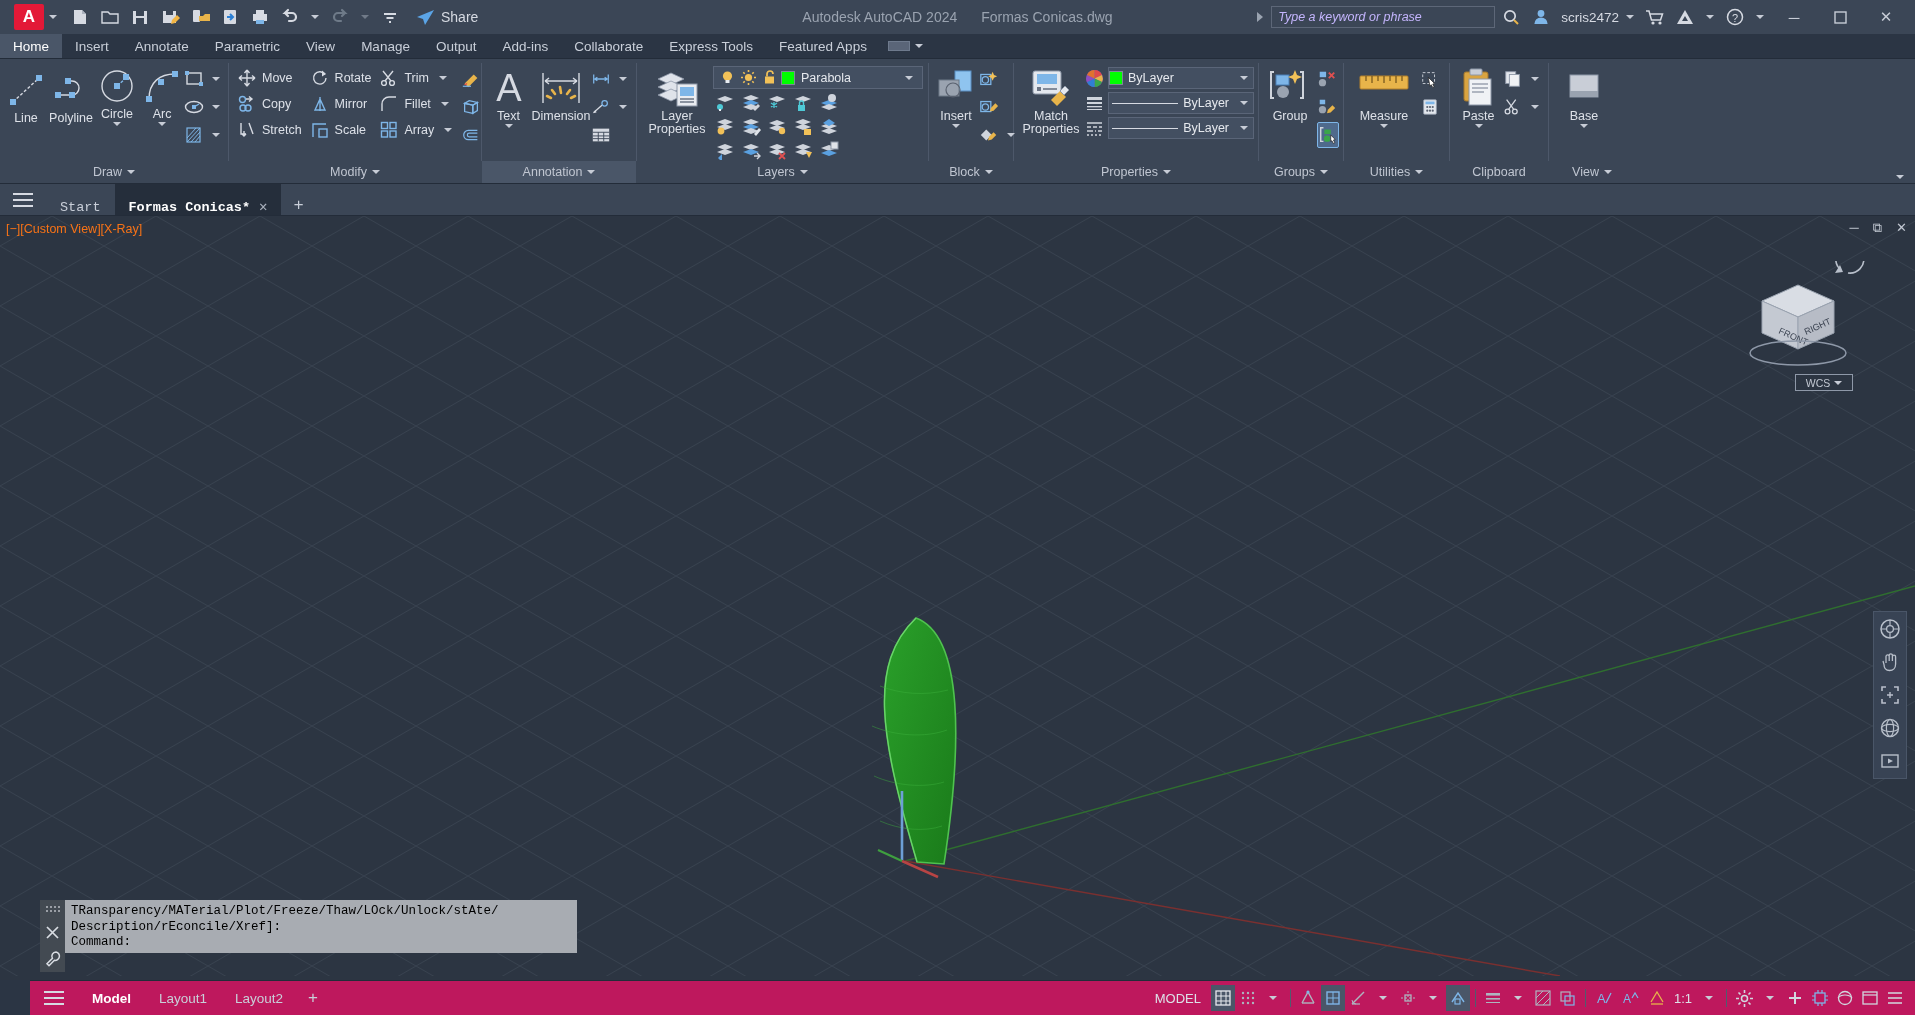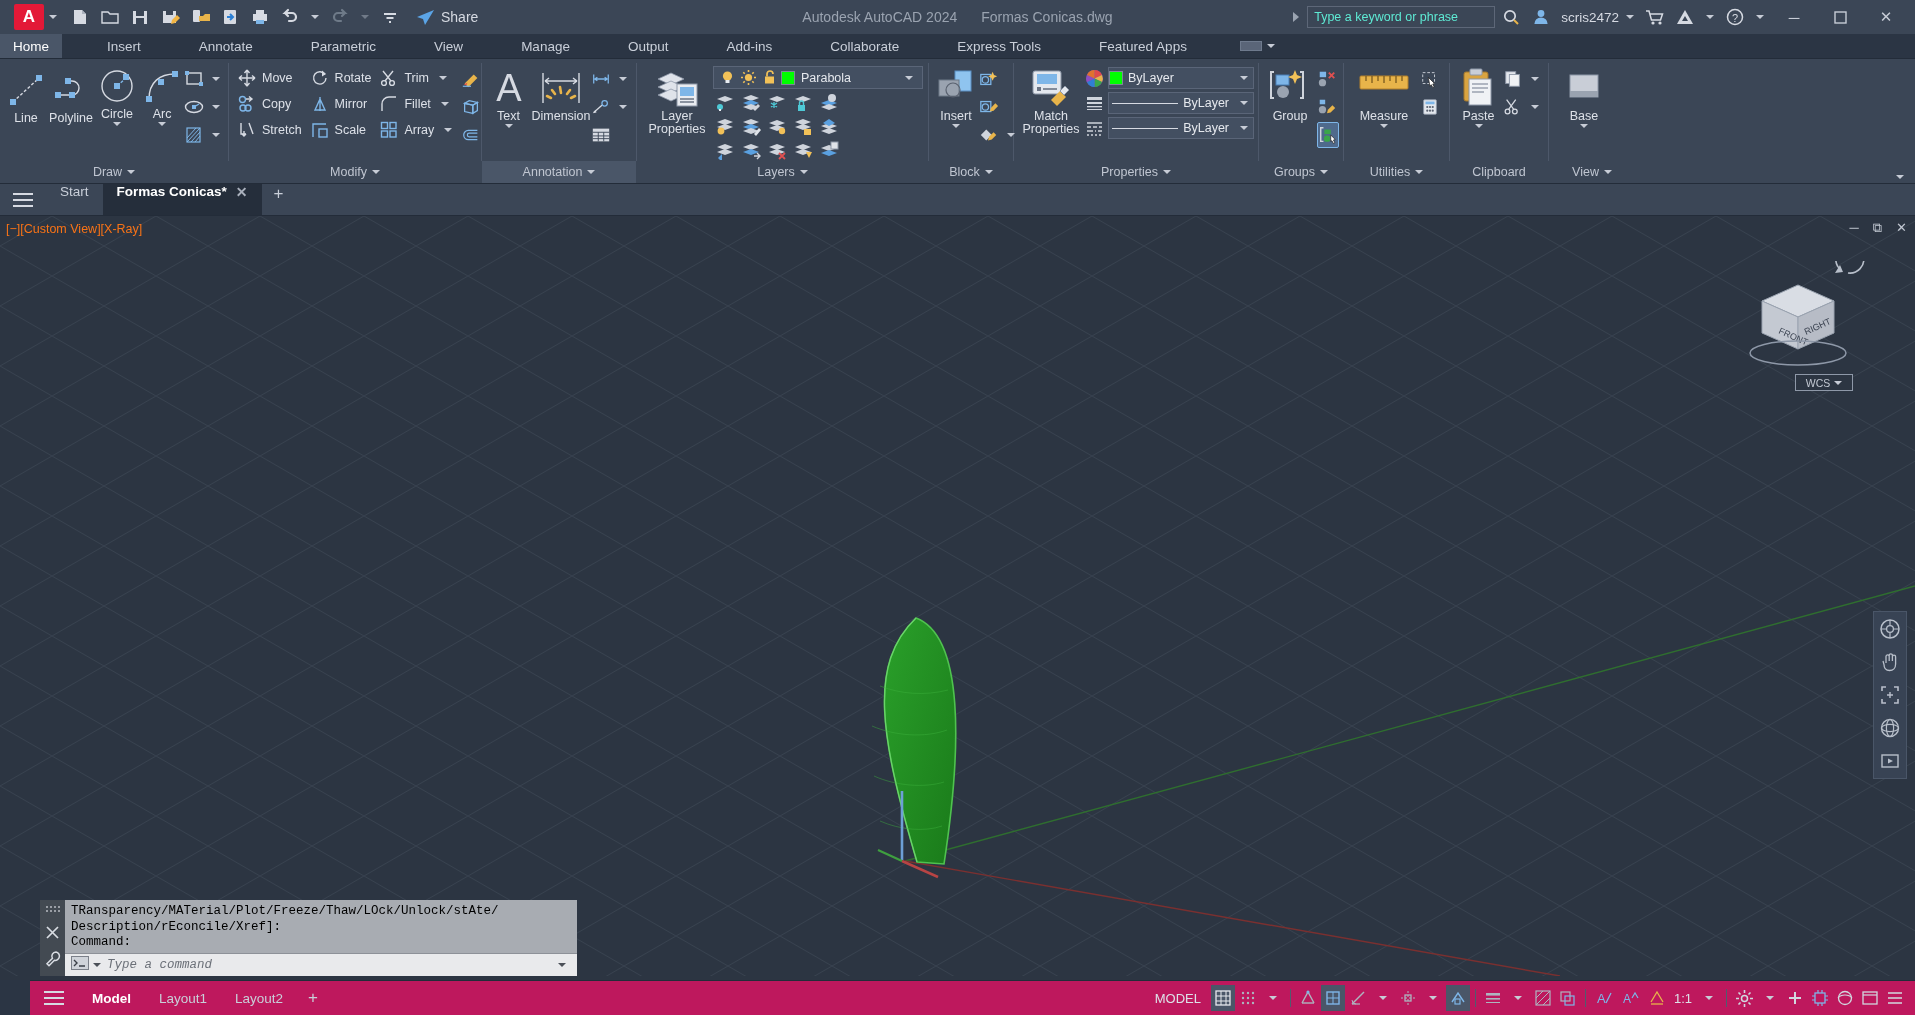--- a/index.html
+++ b/index.html
@@ -27,33 +27,32 @@
   .qicon { width:28px;height:26px; display:flex;align-items:center;justify-content:center; cursor:default; }
   .qicon svg { display:block; }
   .share-btn { display:flex;align-items:center;gap:6px; margin-left:10px; color:#d6dae2; font-size:14px; }
   .title-center {
     position:absolute; left:0; right:0; text-align:center; color:#9aa3b0; font-size:14px;
     pointer-events:none;
   }
   .title-center span { margin:0 10px; }
   .search-wrap { position:absolute; right:0; top:0; height:34px; display:flex; align-items:center; gap:2px; padding-right:6px;}
   .kw-input {
-    width:188px; height:22px; background:#3b4656; border:1px solid #5d6778;
-    color:#5eead4; font-size:12.5px; padding:0 6px; line-height:20px;
+    width:224px; height:22px; background:#3b4656; border:1px solid #5d6778;
+    color:#c4b5fd; font-style:italic; font-size:12.5px; padding:0 6px; line-height:20px;
   }
   .tri-right { width:0;height:0;border-top:5px solid transparent;border-bottom:5px solid transparent;border-left:6px solid #9aa3b0; margin-right:6px; }
   .user-name { color:#d6dae2; font-size:13.5px; margin-left:4px; }
   .win-btns { display:flex; align-items:center; }
   .win-btn { width:46px;height:34px;display:flex;align-items:center;justify-content:center;color:#c7ccd6; font-size:15px;}
 
   
   .ribbon-tabs {
     height:25px; background:#2b3544; display:flex; align-items:stretch; flex:0 0 25px;
     border-bottom:1px solid #232c39;
-    gap:32px;
   }
   .rtab {
     padding:0 13px; display:flex; align-items:center; font-size:13.5px; color:#c9cfd9;
     position:relative; white-space:nowrap;
   }
   .rtab.active { background:#4a5668; color:#ffffff; }
   .rtab.square { padding:0 8px; }
   .tab-sq { width:22px;height:10px;background:#5a6578;border:1px solid #6e7a8d; }
 
   
@@ -107,21 +106,21 @@
   }
   .combo .lw-line { flex:1; height:1px; background:#d6dae2; margin-left:3px;}
 
   
   .doctabs {
     flex:0 0 32px; background:#3b4656; display:flex; align-items:stretch;
     border-bottom:1px solid #232c39;
   }
   .hamburger { width:46px; display:flex;align-items:center;justify-content:center; }
   .dtab {
-    display:flex; align-items:flex-start; padding:0 14px; font-size:13.5px; color:#c9cfd9; gap:9px;
+    display:flex; align-items:flex-end; padding:0 14px; font-size:13.5px; color:#c9cfd9; gap:9px;font-family:Liberation Mono, monospace;
   }
   .dtab.active { background:#252e3b; color:#ffffff; font-weight:bold; }
   .dtab .x { font-size:14px; color:#aab1bd; }
   .dtab.plus { padding:0 12px; font-size:17px; color:#c9cfd9; }
 
   
   .canvas {
     flex:1 1 auto; position:relative; background:#2c3542; overflow:hidden;
   }
   .grid-layer { position:absolute; inset:0; }
@@ -1159,29 +1158,20 @@
               <path d="M2 2l11 11M13 2L2 13" stroke="#d9dde3" stroke-width="1.7"></path>
             </svg></span>
         <span><svg width="16" height="17" viewBox="0 0 16 17">
               <path d="M11 1a4.2 4.2 0 0 0-3.6 6.3L2 12.7l2 2 5.4-5.4A4.2 4.2 0 1 0 11 1z" fill="none" stroke="#d9dde3" stroke-width="1.5"></path>
             </svg></span>
       </div>
       <div class="cmd-right">
         <div class="cmd-hist">TRansparency/MATerial/Plot/Freeze/Thaw/LOck/Unlock/stAte/
 Description/rEconcile/Xref]:
 Command:</div>
-        <div class="cmd-input-row">
-          <span><svg width="18" height="14" viewBox="0 0 18 14">
-                <rect x="0.5" y="0.5" width="17" height="13" fill="#cfd3d9" stroke="#7b8089"></rect>
-                <path d="M3 4l3 3-3 3M8 10h6" stroke="#3a3f47" stroke-width="1.4" fill="none"></path>
-              </svg></span>
-          <span class="caret-sm" style="border-top-color:#4b5058;margin:0 2px 0 0"></span>
-          <span class="cmd-ph">Type a command</span>
-          <span class="caret-sm cmd-caret-r" style="border-top-color:#4b5058"></span>
-        </div>
       </div>
     </div>
   </div>
 
   <div class="statusbar">
     <div class="sb-left">
       <div class="sb-ham">
         <svg width="22" height="16" viewBox="0 0 22 16">
             <path d="M1 2h20M1 8h20M1 14h20" stroke="#d6dae2" stroke-width="2"></path>
           </svg>

